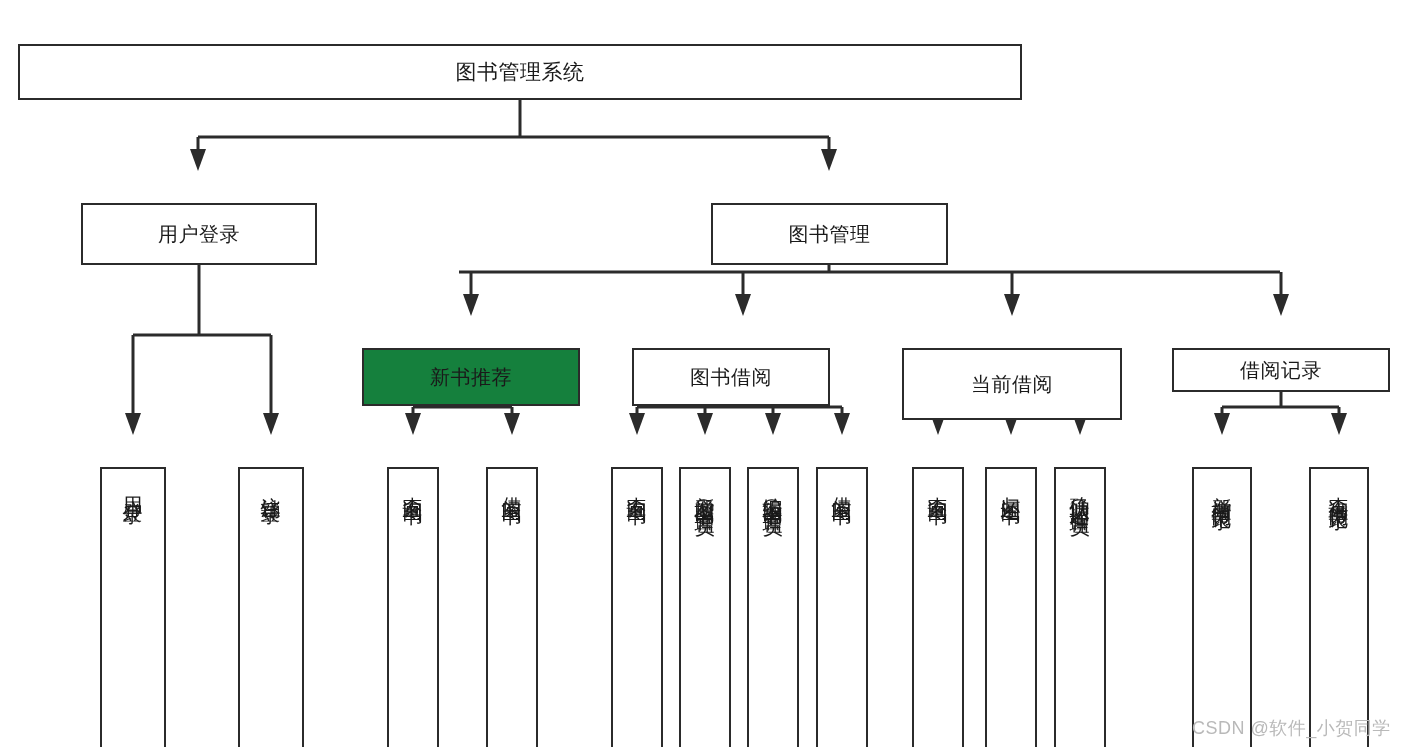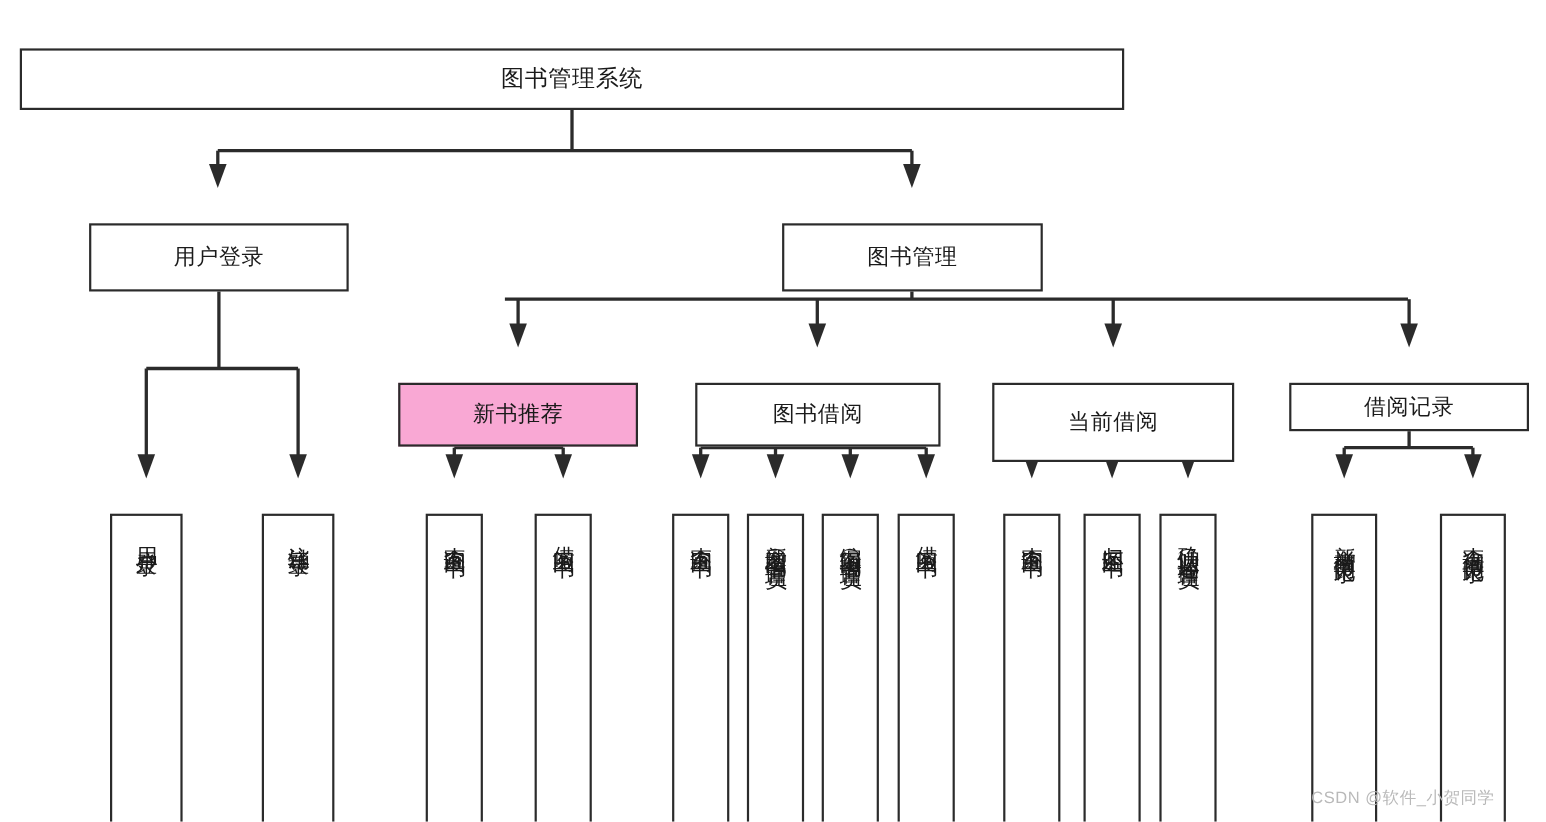--- a/index.html
+++ b/index.html
@@ -57,21 +57,21 @@
   .node.vertical .node-label {
     writing-mode: vertical-rl;
     text-orientation: upright;
     font-size: 20px;
     letter-spacing: 3px;
     line-height: 1;
   }
   .watermark {
     position: absolute;
     color: #b9b9b9;
-    font-size: 15px;
+    font-size: 18px;
     font-family: "Liberation Sans", "DejaVu Sans", sans-serif;
     letter-spacing: 0.5px;
     white-space: nowrap;
     user-select: none;
   }
 </style>
 </head>
 <body>
 
 <div id="diagram-canvas" style="background: rgb(255, 255, 255);">
@@ -136,24 +136,24 @@
   <div id="node-layer">
       <div class="node horizontal root" style="left: 18px; top: 12px; width: 1004px; height: 56px; border-color: rgb(43, 43, 43); background: rgb(255, 255, 255);">
         <span class="node-label" style="color: rgb(26, 26, 26);">图书管理系统</span>
       </div>
       <div class="node horizontal" style="left: 81px; top: 171px; width: 236px; height: 62px; border-color: rgb(43, 43, 43); background: rgb(255, 255, 255);">
         <span class="node-label" style="color: rgb(26, 26, 26);">用户登录</span>
       </div>
       <div class="node horizontal" style="left: 711px; top: 171px; width: 237px; height: 62px; border-color: rgb(43, 43, 43); background: rgb(255, 255, 255);">
         <span class="node-label" style="color: rgb(26, 26, 26); text-align: right;">图书管理</span>
       </div>
-      <div class="node horizontal" style="left: 362px; top: 316px; width: 218px; height: 58px; border-color: rgb(43, 43, 43); background: #f9a8d4;">
+      <div class="node horizontal" style="left: 362px; top: 316px; width: 218px; height: 58px; border-color: rgb(43, 43, 43); background: #15803d;">
         <span class="node-label" style="color: rgb(26, 26, 26);">新书推荐</span>
       </div>
-      <div class="node horizontal" style="left: 632px; top: 316px; width: 223px; height: 58px; border-color: rgb(43, 43, 43); background: rgb(255, 255, 255);">
+      <div class="node horizontal" style="left: 632px; top: 316px; width: 198px; height: 58px; border-color: rgb(43, 43, 43); background: rgb(255, 255, 255);">
         <span class="node-label" style="color: rgb(26, 26, 26);">图书借阅</span>
       </div>
       <div class="node horizontal" style="left: 902px; top: 316px; width: 220px; height: 72px; border-color: rgb(43, 43, 43); background: rgb(255, 255, 255);">
         <span class="node-label" style="color: rgb(26, 26, 26);">当前借阅</span>
       </div>
       <div class="node horizontal" style="left: 1172px; top: 316px; width: 218px; height: 44px; border-color: rgb(43, 43, 43); background: rgb(255, 255, 255);">
         <span class="node-label" style="color: rgb(26, 26, 26);">借阅记录</span>
       </div>
       <div class="node vertical" style="left: 100px; top: 435px; width: 66px; height: 300px; border-color: rgb(43, 43, 43); background: rgb(255, 255, 255);">
         <span class="node-label" style="color: rgb(26, 26, 26);">用户登录</span>

